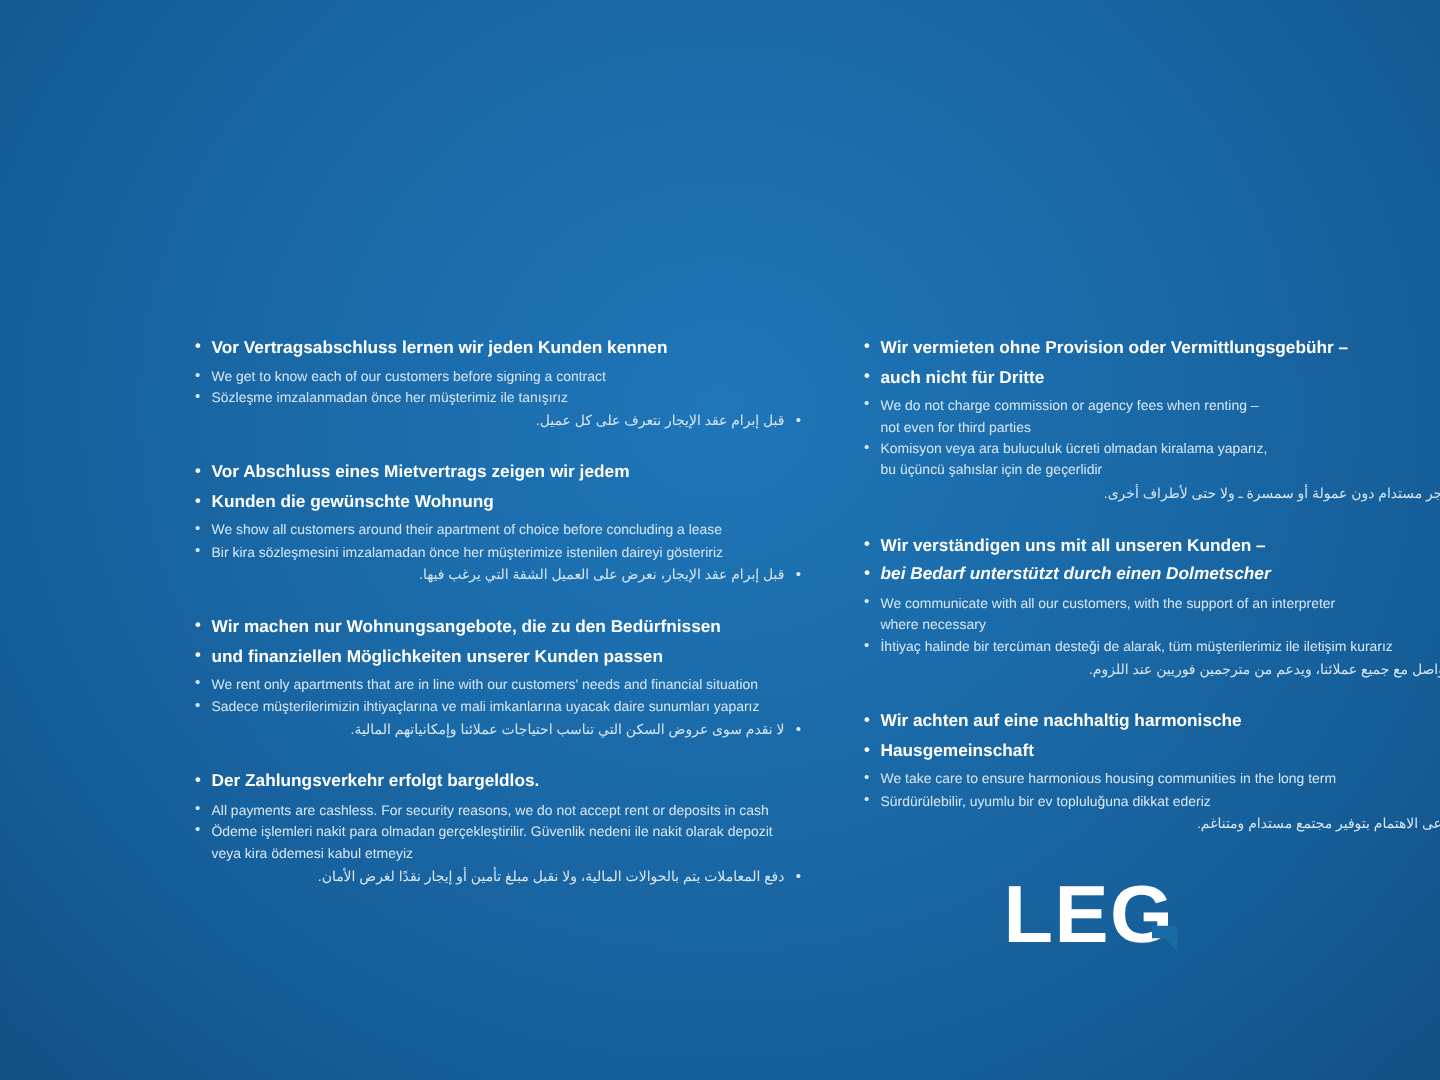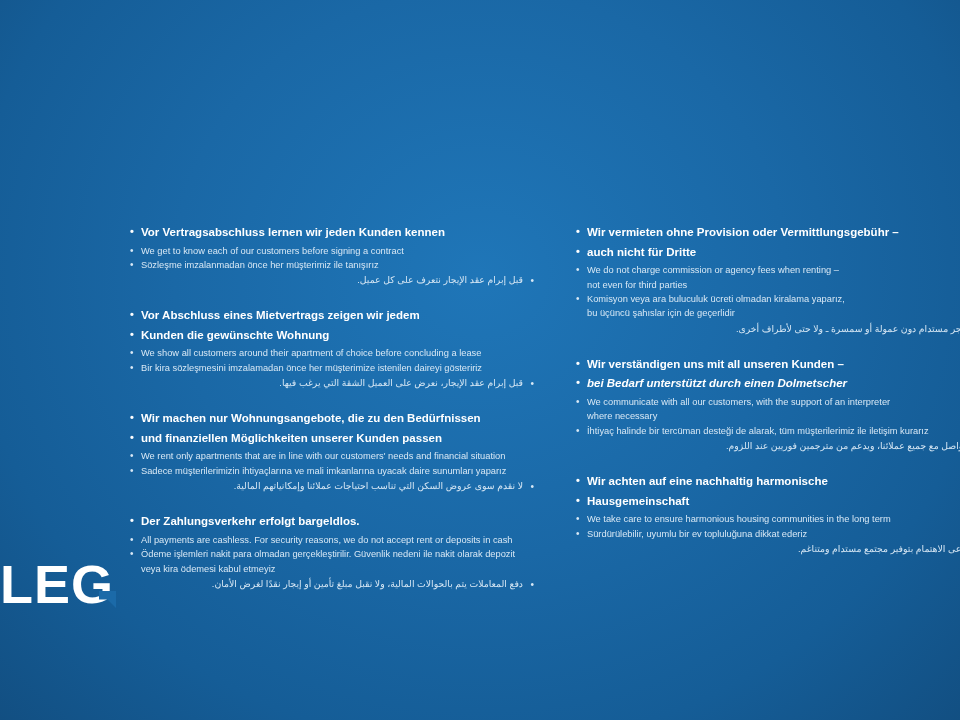--- a/index.html
+++ b/index.html
@@ -128,23 +128,23 @@
     right: 0;
     top: -1px;
     color: #d8e8f5;
     font-size: 10px;
   }
 
   
   .logo-wrap {
     position: absolute;
     left: 0;
-    top: 558px;
+    top: 584px;
     width: 783px;
-    text-align: left;
+    text-align: right;
   }
   .logo {
     display: inline-block;
     position: relative;
     height: 52px;
   }
   .logo-text {
     font-size: 54px;
     font-weight: bold;
     letter-spacing: 1px;

